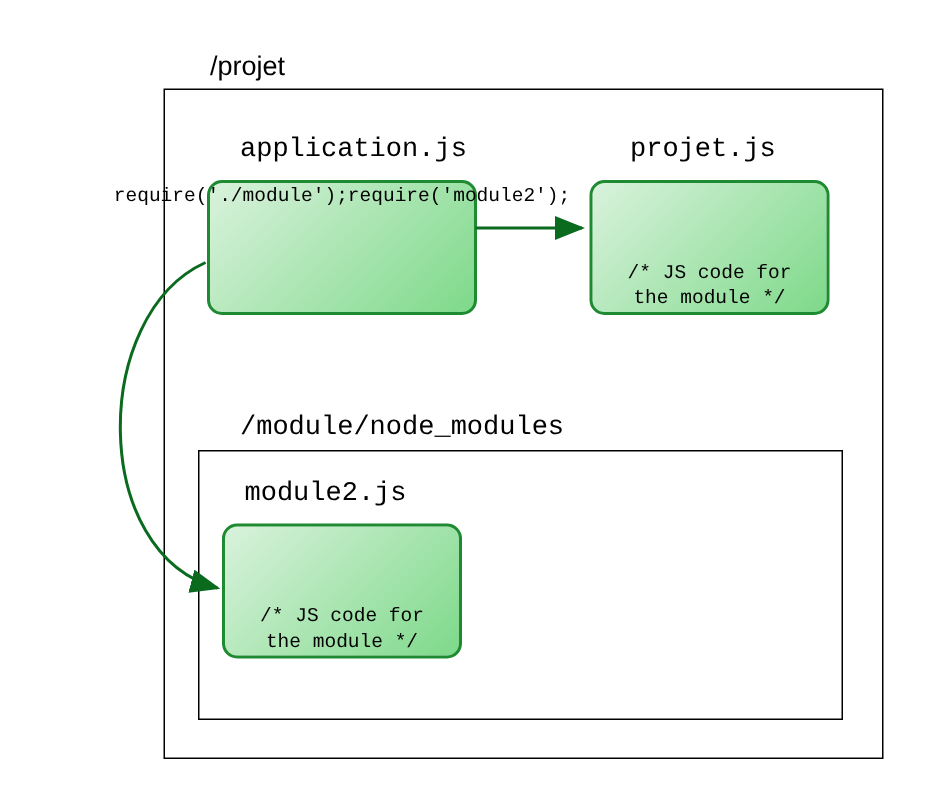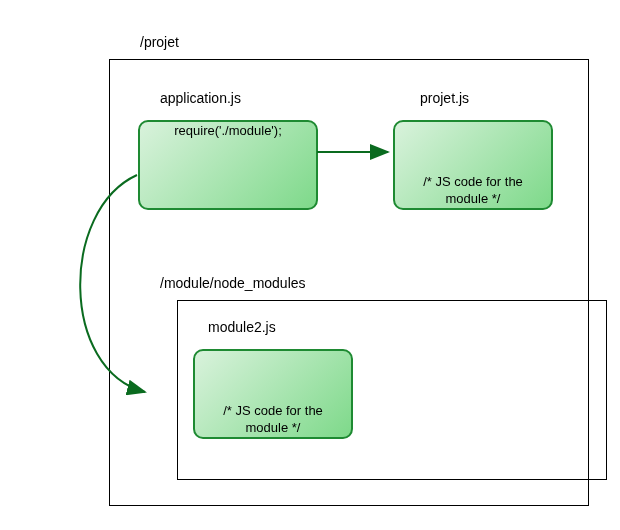--- a/index.html
+++ b/index.html
@@ -14,21 +14,21 @@
     color: #000;
     position: relative;
   }
   .canvas {
     position: relative;
     width: 620px;
     height: 530px;
   }
   .label {
     position: absolute;
-    font-size: 14px;
+    font-size: 18px;
   }
   .outer-box {
     position: absolute;
     border: 1px solid #000;
     background: transparent;
   }
   .code-box {
     position: absolute;
     border: 2px solid #1e8a32;
     border-radius: 10px;
@@ -48,37 +48,38 @@
     pointer-events: none;
   }
 </style>
 </head>
 <body>
 
 <div class="canvas">
 
   <div class="label" style="left:140px; top:34px;">/projet</div>
 
-  <div class="outer-box" style="left:109px; top:59px; width:480px; height:447px;">
+  <div class="outer-box" style="left:109px; top:59px; width:480px; height:447px;font-family:Liberation Mono, monospace;">
 
     <div class="label" style="left:50px; top:30px;">application.js</div>
 
     <div class="code-box" style="left:28px; top:60px; width:180px; height:90px;">
       <div>require('./module');</div>
+      <div>require('module2');</div>
     </div>
 
     <div class="label" style="left:310px; top:30px;">projet.js</div>
 
     <div class="code-box center" style="left:283px; top:60px; width:160px; height:90px;">
       <div>/* JS code for the module */</div>
     </div>
 
     <div class="label" style="left:50px; top:215px;">/module/node_modules</div>
 
-    <div class="outer-box" style="left:22px; top:240px; width:430px; height:180px;margin-left:45px;">
+    <div class="outer-box" style="left:22px; top:240px; width:430px; height:180px;">
 
       <div class="label" style="left:30px; top:18px;">module2.js</div>
 
       <div class="code-box center" style="left:15px; top:48px; width:160px; height:90px;">
         <div>/* JS code for the module */</div>
       </div>
     </div>
 
   </div>
 

